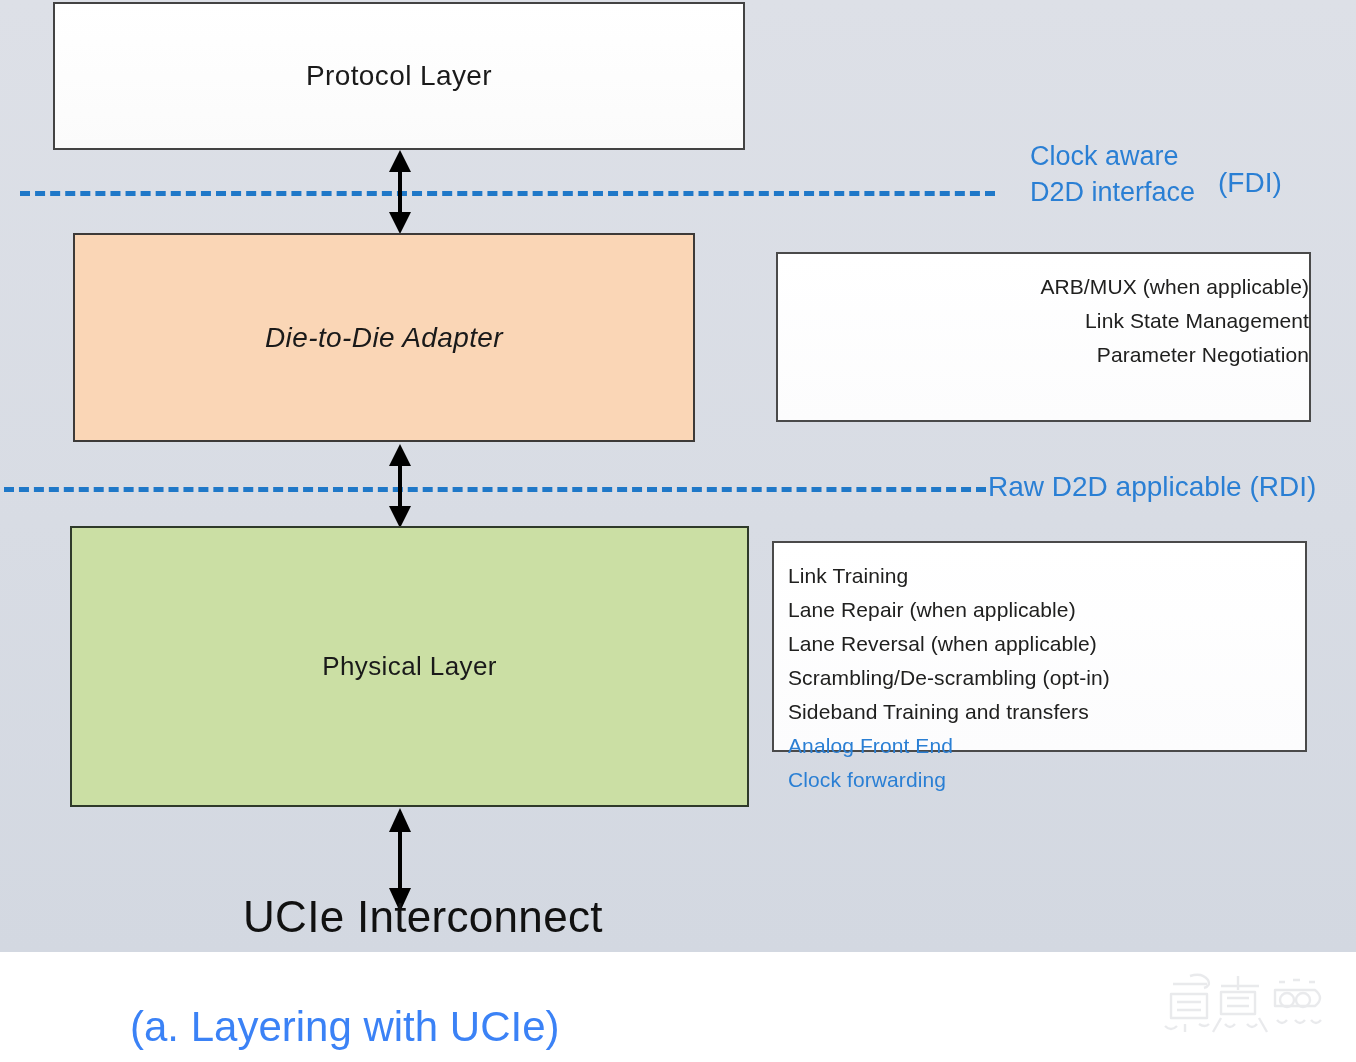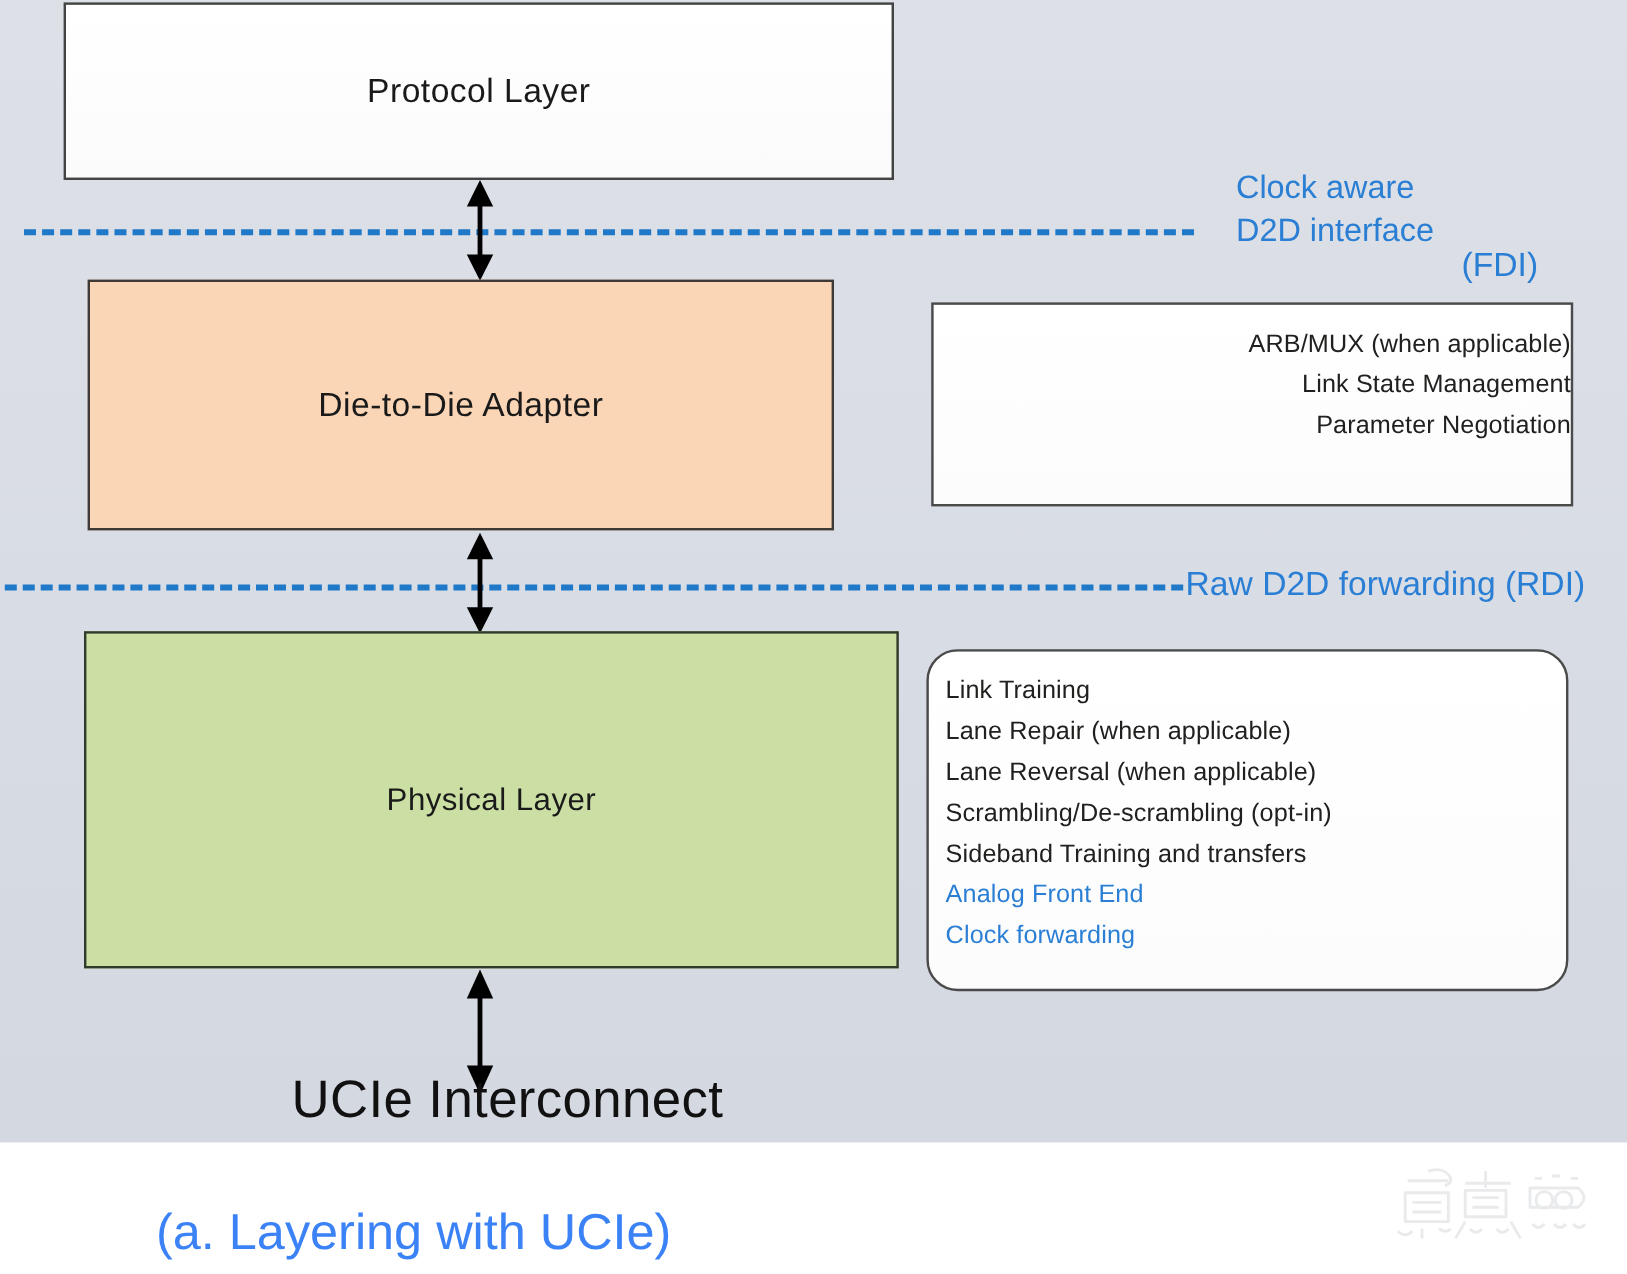--- a/index.html
+++ b/index.html
@@ -39,37 +39,38 @@
   }
   #protocol-layer {
     left: 53px; top: 2px; width: 692px; height: 148px;
     background: linear-gradient(180deg, #ffffff 0%, #fbfbfb 100%);
     border-color: #434343;
   }
   #d2d-adapter {
     left: 73px; top: 233px; width: 622px; height: 209px;
     background: #fad6b6;
     border-color: #3d3a38;
+    font-style: italic;
   }
   #physical-layer {
     left: 70px; top: 526px; width: 679px; height: 281px;
     background: #cbdfa4;
     border-color: #2f3a2a;
     font-size: 26px;
   }
 
   
   .feature-box {
     position: absolute;
     background: linear-gradient(180deg,#ffffff 0%, #fcfcfd 100%);
     border: 2px solid #4a4a4a;
     padding: 16px 0 14px 14px;
   }
   #adapter-features { left: 776px; top: 252px; width: 535px; height: 170px; text-align: right; }
-  #phy-features     { left: 772px; top: 541px; width: 535px; height: 285px; border-radius: 26px; }
+  #phy-features     { left: 772px; top: 541px; width: 535px; height: 211px; }
   .feature-item {
     font-size: 21px;
     line-height: 1.62;
     color: #20201f;
     white-space: nowrap;
     letter-spacing: .1px;
   }
   .feature-item.accent { color: #2a7fd4; }
 
   
@@ -86,21 +87,20 @@
   #fdi-label {
     left: 1030px; top: 139px;
     font-size: 27px; line-height: 1.32;
     text-align: left;
   }
   #fdi-abbr {
     position: absolute;
     left: 1218px; top: 167px;
     font-size: 28px;
     color: #2a7fd4;
-    margin-top: 38px;
   }
   #rdi-label {
     left: 988px; top: 471px;
     font-size: 28px;
   }
 
   
   .arrow { position: absolute; }
 
   
@@ -159,21 +159,21 @@
       <span>Die-to-Die Adapter</span>
     </div>
 
     <div class="feature-box" id="adapter-features">
       <div class="feature-item">ARB/MUX (when applicable)</div>
       <div class="feature-item">Link State Management</div>
       <div class="feature-item">Parameter Negotiation</div>
     </div>
 
     <div class="dash-line" id="rdi-line"></div>
-    <div class="iface-label" id="rdi-label">Raw D2D forwarding (RDI)</div>
+    <div class="iface-label" id="rdi-label">Raw D2D applicable (RDI)</div>
 
     <svg class="arrow" style="left:382px; top:444px;" width="36" height="84">
       <line x1="18" y1="10" x2="18" y2="74" stroke="#000" stroke-width="4"></line>
       <polygon points="18,0 7,22 29,22" fill="#000"></polygon>
       <polygon points="18,84 7,62 29,62" fill="#000"></polygon>
     </svg>
 
     <div class="layer-box" id="physical-layer">
       <span>Physical Layer</span>
     </div>

